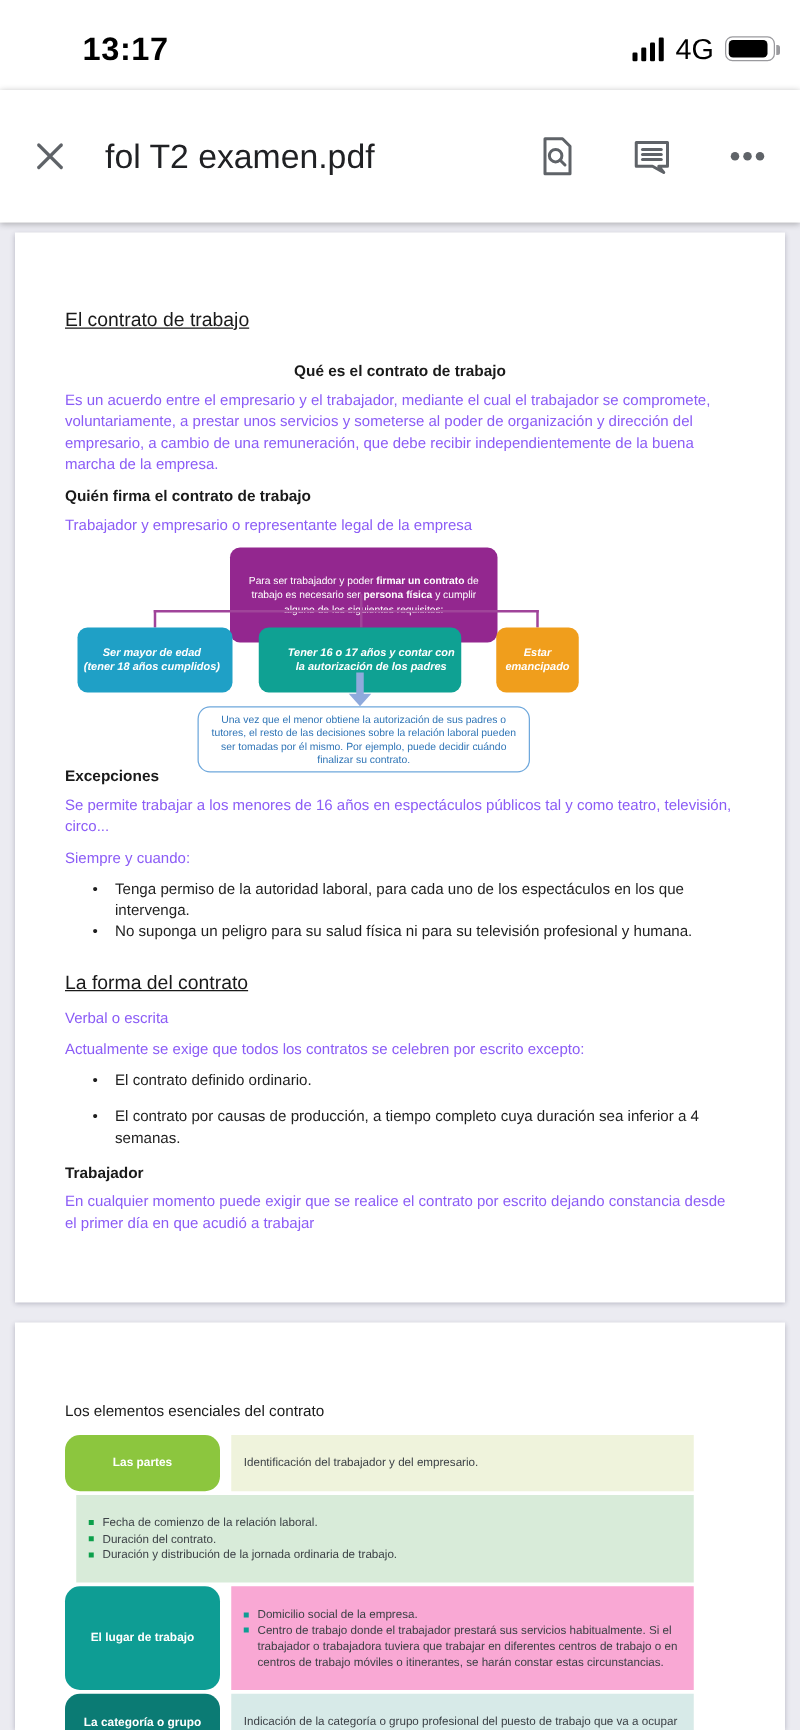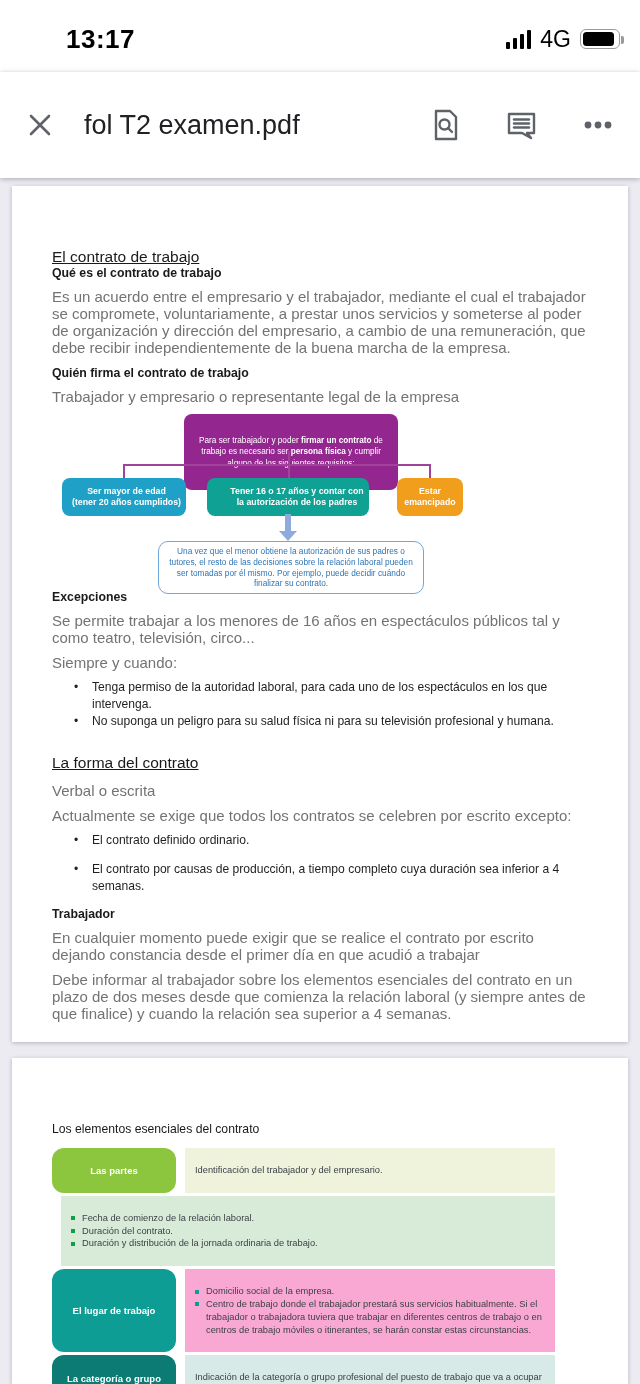--- a/index.html
+++ b/index.html
@@ -28,34 +28,34 @@
 
   
   .viewer { height:1206px; background:#ebebf1; overflow:hidden; padding-top:8px; }
   .page { width:616px; margin:0 auto; background:#fff; box-shadow:0 1px 4px rgba(50,50,80,.30); }
   .page1 { height:856px; padding:62px 40px 0; margin-bottom:16px; }
   .page2 { height:326px; padding:64px 40px 0; }
 
   
   .h-und { font-size:15.5px; color:#1a1a1a; text-decoration:underline; font-weight:400; }
   .sub { font-size:12.3px; font-weight:700; color:#1a1a1a; }
-  .body-t { font-size:15px; line-height:17px; color:#737373; }
-  .mt14{margin-top:0;} .mt8{margin-top:8px;} .mt24{margin-top:24px;} .mt10{margin-top:10px;}
+  .body-t { font-size:12px; line-height:17px; color:#8b5cf6; }
+  .mt14{margin-top:24px;text-align:center;} .mt8{margin-top:8px;} .mt24{margin-top:24px;} .mt10{margin-top:10px;}
   ul.doc { list-style:none; margin-top:8px; }
   ul.doc li { position:relative; padding-left:40px; font-size:12.1px; line-height:16.5px; color:#1f1f1f; }
   ul.doc li::before { content:"•"; position:absolute; left:22px; top:0; }
   ul.tight li { margin-bottom:1px; }
   ul.spread li { margin-bottom:13px; }
 
   
   .diagram { position:relative; height:163px; margin-top:9px; margin-bottom:13px; }
   .diagram .abs { position:absolute; }
   .dbox { border-radius:8px; color:#fff; text-align:center; }
   .top-box { left:132px; top:0; width:214px; background:#93278F; font-size:8.2px; line-height:11.3px; padding:21px 9px; font-weight:400; }
-  .req-box { top:64px; height:38px; display:flex; align-items:center; justify-content:flex-end; font-weight:700; font-size:8.8px; line-height:11.5px; padding:2px 5px; }
+  .req-box { top:64px; height:52px; display:flex; align-items:center; justify-content:flex-start; font-weight:700; font-size:8.8px; line-height:11.5px; padding:2px 5px;font-style:italic; }
   .b-age { left:10px; width:124px; background:#1FA0C6; }
   .b-16 { left:155px; width:162px; background:#0FA193;padding-left:23px; }
   .b-eman { left:345px; width:66px; background:#F09E1C; }
   .pline { background:#A0449A; }
   .arrow-bar { left:233px; top:100px; width:6px; height:18px; background:#8FAADC; }
   .arrow-head { left:227px; top:117px; width:0; height:0; border-left:9px solid transparent; border-right:9px solid transparent; border-top:10px solid #8FAADC; }
   .note-box { left:106px; top:127px; width:266px; background:#fff; border:1.5px solid #6FA8DC; border-radius:10px; color:#2E74B6; font-size:8.3px; line-height:10.8px; text-align:center; padding:4px 8px; }
 
   
   .tbl-head { font-size:12.2px; color:#1a1a1a; margin-bottom:12px; }
@@ -141,21 +141,21 @@
       <div class="abs dbox top-box">
         <span>Para ser trabajador y poder </span><b>firmar un contrato</b><span> de trabajo es necesario ser </span><b>persona física</b><span> y cumplir alguno de los siguientes requisitos:</span>
       </div>
       <div class="abs pline" style="left:236px;top:37px;width:2px;height:14px;"></div>
       <div class="abs pline" style="left:71px;top:50px;width:308px;height:2px;"></div>
       <div class="abs pline" style="left:71px;top:50px;width:2px;height:14px;"></div>
       <div class="abs pline" style="left:236px;top:50px;width:2px;height:14px;"></div>
       <div class="abs pline" style="left:377px;top:50px;width:2px;height:14px;"></div>
 
       <div class="abs dbox req-box b-age">
-        <span><span>Ser mayor de edad</span><br><span>(tener 20 años cumplidos)</span></span>
+        <span><span>Ser mayor de edad</span><br><span>(tener 18 años cumplidos)</span></span>
       </div>
       <div class="abs dbox req-box b-16">Tener 16 o 17 años y contar con la autorización de los padres</div>
       <div class="abs dbox req-box b-eman">Estar emancipado</div>
 
       <div class="abs arrow-bar"></div>
       <div class="abs arrow-head"></div>
       <div class="abs note-box">Una vez que el menor obtiene la autorización de sus padres o tutores, el resto de las decisiones sobre la relación laboral pueden ser tomadas por él mismo. Por ejemplo, puede decidir cuándo finalizar su contrato.</div>
     </div>
 
     <div class="sub">Excepciones</div>
@@ -168,21 +168,20 @@
 
     <div class="h-und mt24">La forma del contrato</div>
     <div class="body-t mt10">Verbal o escrita</div>
     <div class="body-t mt8">Actualmente se exige que todos los contratos se celebren por escrito excepto:</div>
     <ul class="doc spread">
       <li>El contrato definido ordinario.</li>
       <li>El contrato por causas de producción, a tiempo completo cuya duración sea inferior a 4 semanas.</li>
     </ul>
     <div class="sub">Trabajador</div>
     <div class="body-t mt8">En cualquier momento puede exigir que se realice el contrato por escrito dejando constancia desde el primer día en que acudió a trabajar</div>
-    <div class="body-t mt8">Debe informar al trabajador sobre los elementos esenciales del contrato en un plazo de dos meses desde que comienza la relación laboral (y siempre antes de que finalice) y cuando la relación sea superior a 4 semanas.</div>
   </div>
 
   <div class="page page2">
     <div class="tbl-head">Los elementos esenciales del contrato</div>
 
     <div class="t-row r1">
       <div class="t-pill">Las partes</div>
       <div class="t-content">
         <div class="t-line">Identificación del trabajador y del empresario.</div>
       </div>

